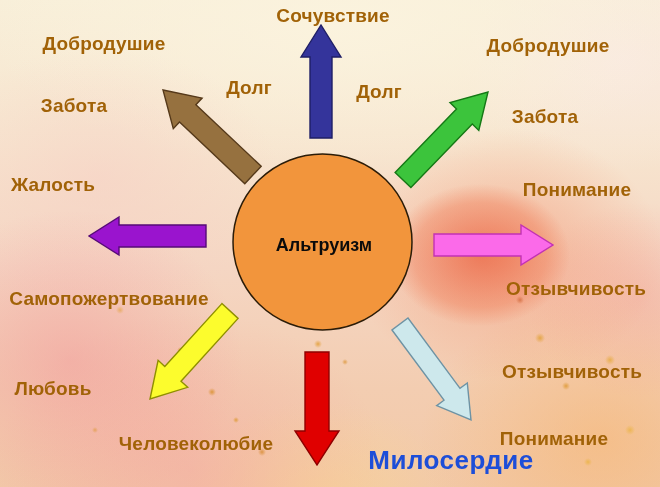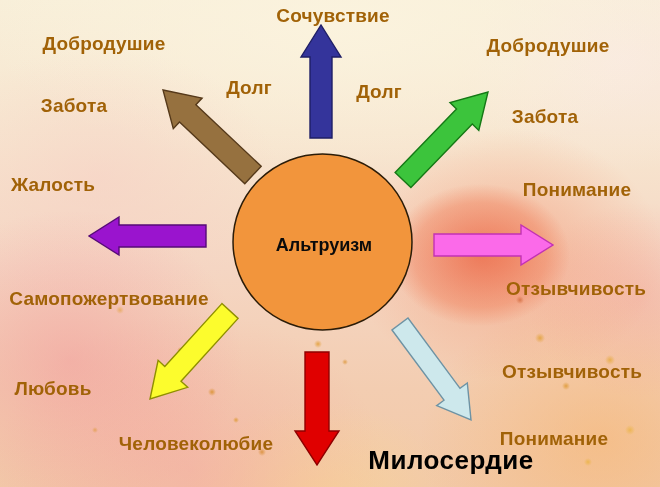--- a/index.html
+++ b/index.html
@@ -83,13 +83,13 @@
 <div class="label" style="left:548px;top:46px">Добродушие</div>
 <div class="label" style="left:545px;top:117px">Забота</div>
 <div class="label" style="left:577px;top:190px">Понимание</div>
 <div class="label" style="left:109px;top:299px">Самопожертвование</div>
 <div class="label" style="left:53px;top:389px">Любовь</div>
 <div class="label" style="left:196px;top:444px">Человеколюбие</div>
 <div class="label" style="left:576px;top:289px">Отзывчивость</div>
 <div class="label" style="left:572px;top:372px">Отзывчивость</div>
 <div class="label" style="left:554px;top:439px">Понимание</div>
 
-<div class="label emphasis" style="left: 451px; top: 460px; color: #000000;">Милосердие</div>
+<div class="label emphasis" style="left: 451px; top: 460px; color: #1d4ed8;">Милосердие</div>
 
 </body></html>

